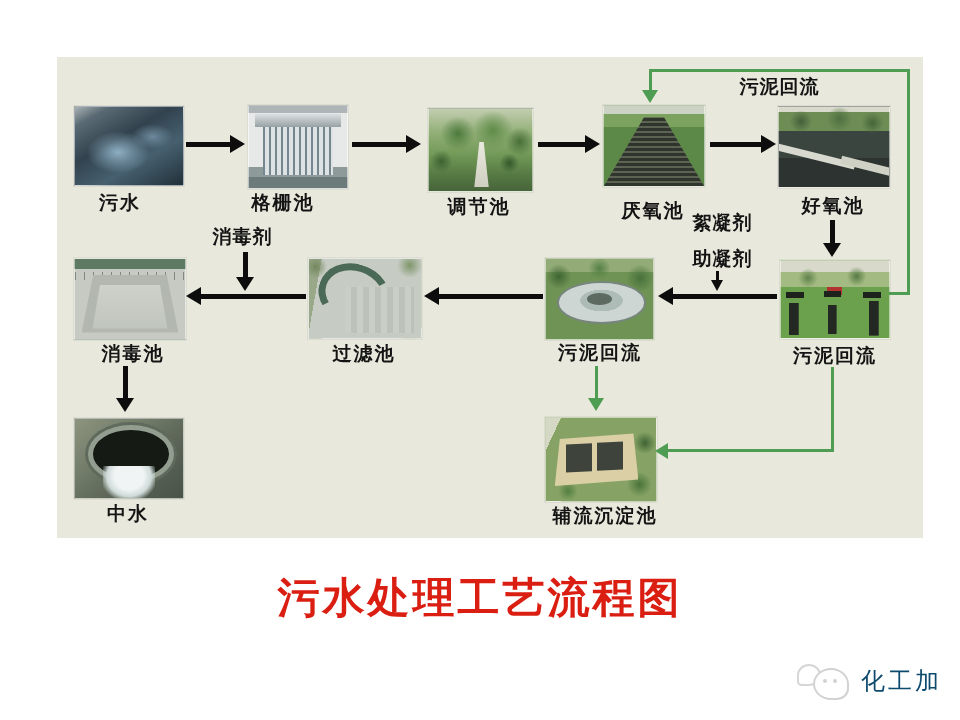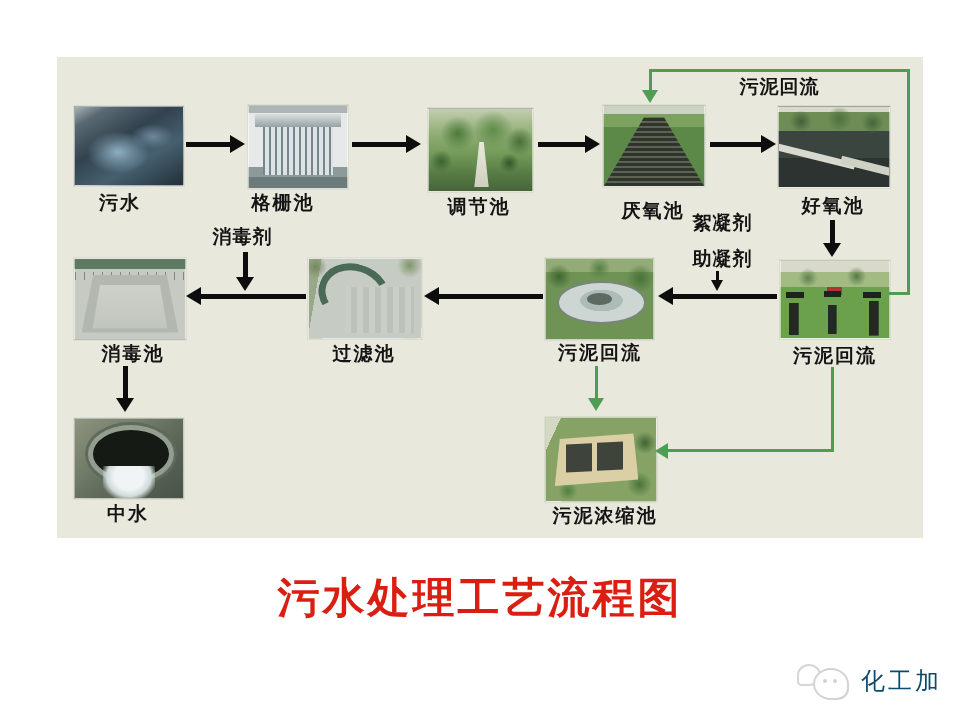--- a/index.html
+++ b/index.html
@@ -172,21 +172,21 @@
 <div class="label" style="left:66px;width:108px;top:190px">污水</div>
 <div class="label" style="left:229px;width:108px;top:190px">格栅池</div>
 <div class="label" style="left:425px;width:108px;top:194px">调节池</div>
 <div class="label" style="left:599px;width:108px;top:198px">厌氧池</div>
 <div class="label" style="left:779px;width:108px;top:193px">好氧池</div>
 <div class="label" style="left:64px;width:138px;top:341px">消毒池</div>
 <div class="label" style="left:295px;width:138px;top:341px">过滤池</div>
 <div class="label" style="left:535px;width:130px;top:340px">污泥回流</div>
 <div class="label" style="left:770px;width:130px;top:343px">污泥回流</div>
 <div class="label" style="left:74px;width:108px;top:501px">中水</div>
-<div class="label" style="left:540px;width:130px;top:503px">污泥浓缩池</div>
+<div class="label" style="left:540px;width:130px;top:503px">辅流沉淀池</div>
 
 <div class="note" style="left:717px;width:125px;top:76px">污泥回流</div>
 <div class="note" style="left:180px;width:125px;top:226px">消毒剂</div>
 <div class="note" style="left:660px;width:125px;top:212px">絮凝剂</div>
 <div class="note" style="left:660px;width:125px;top:248px">助凝剂</div>
 
 <div class="harrow right" style="left:186px;top:142px;width:45px"></div>
 <div class="harrow right" style="left:352px;top:142px;width:55px"></div>
 <div class="harrow right" style="left:538px;top:142px;width:48px"></div>
 <div class="harrow right" style="left:710px;top:142px;width:52px"></div>

